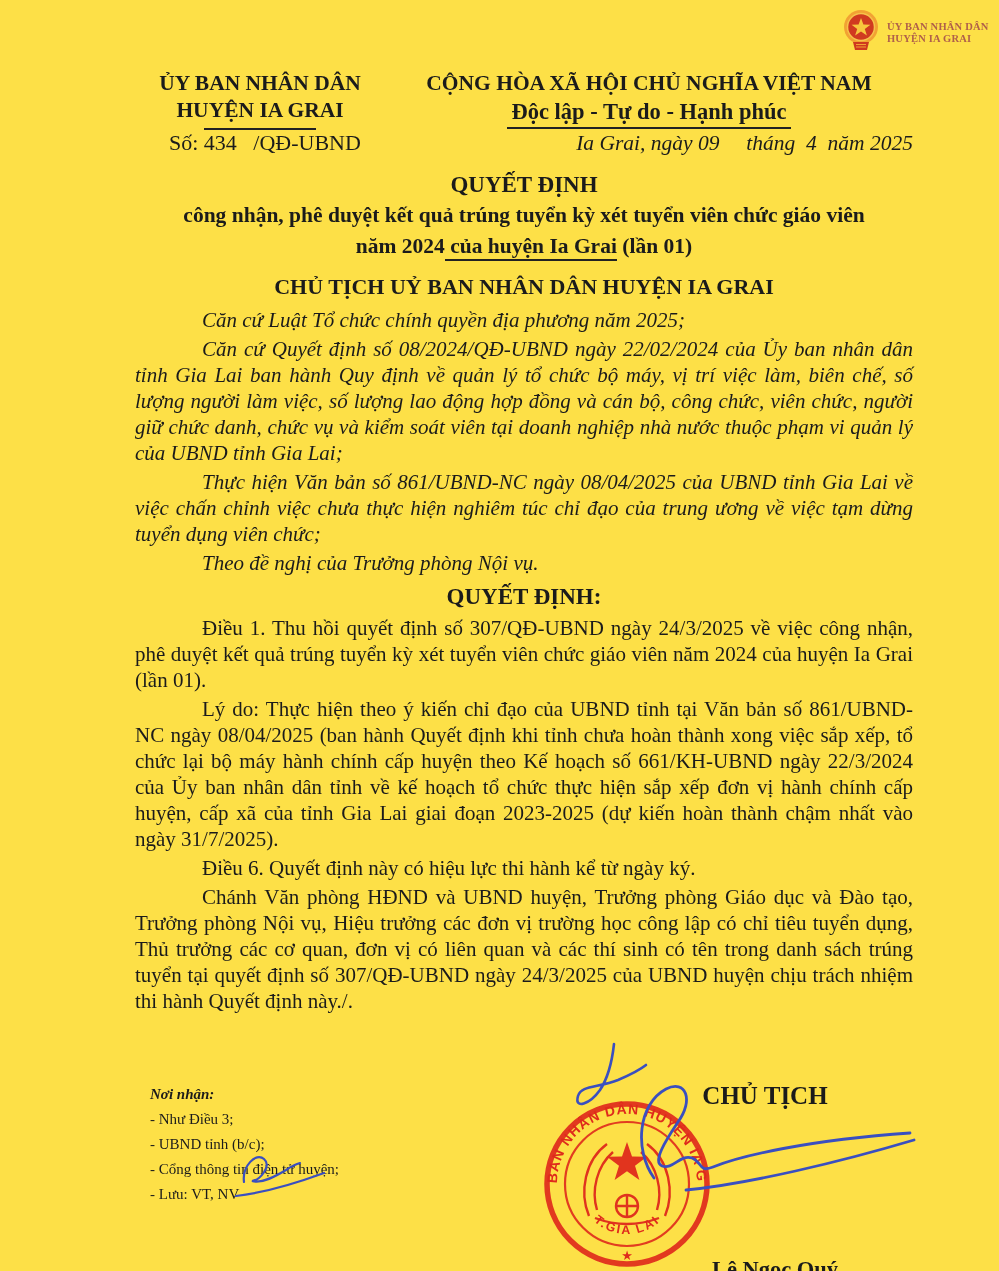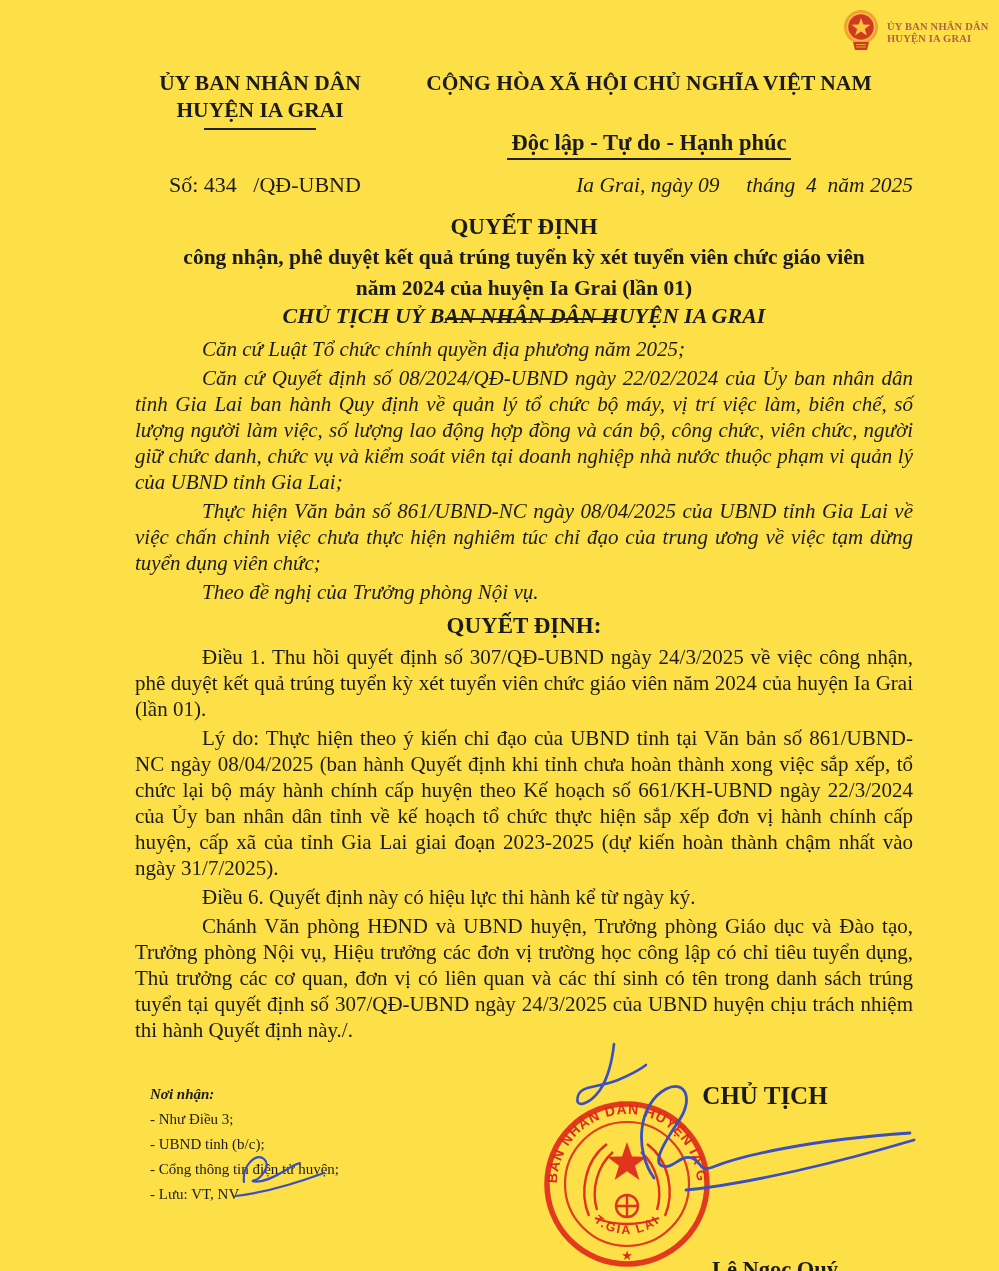--- a/index.html
+++ b/index.html
@@ -13,33 +13,33 @@
   
   .badge { position:absolute; top:8px; right:8px; width:150px; display:flex; align-items:center; gap:6px; }
   .badge-text { color:#b0604a; font-weight:bold; font-size:10.5px; line-height:12.5px; letter-spacing:.2px; }
 
   
   .header-row { display:flex; }
   .hdr-left { width:250px; text-align:center; font-weight:bold; font-size:21.5px; line-height:27px; }
   .hdr-left .rule { width:112px; height:0; border-bottom:2px solid #222; margin:4px auto 0; }
   .hdr-right { flex:1; text-align:center; font-weight:bold; }
   .hdr-right .l1 { font-size:21.5px; line-height:27px; }
-  .hdr-right .l2 { display:inline-block; font-size:22.5px; line-height:29px; border-bottom:2px solid #222; padding:0 4px 1px;margin-top:31px; }
+  .hdr-right .l2 { display:inline-block; font-size:22.5px; line-height:29px; border-bottom:2px solid #222; padding:0 4px 1px; }
 
-  .meta-row { display:flex; margin-top:12px; align-items:baseline; }
+  .meta-row { display:flex; margin-top:0; align-items:baseline; }
   .doc-number { width:250px; padding-left:34px; font-size:22px; white-space:pre; box-sizing:border-box; }
   .place-date { flex:1; text-align:right; padding-left:66px; font-style:italic; font-size:21.5px; white-space:pre; }
 
   
   .title-block { margin-top:14px; text-align:center; font-weight:bold; }
   .title-block .main { font-size:23px; line-height:30px; }
   .title-block .sub { font-size:21.5px; line-height:30.5px; }
-  .uline { border-bottom:2px solid #222; padding-bottom:18px; }
+  .uline { border-bottom:2px solid #222; padding-bottom:1px; }
 
-  .authority { text-align:center; font-weight:bold; font-size:22px;font-style:italic; }
+  .authority { margin-top:13px; text-align:center; font-weight:bold; font-size:22px; }
 
   .preamble { margin-top:7px; }
   .preamble p { margin:3px 0; font-style:italic; font-size:21px; line-height:26px; text-align:justify; text-indent:67px; }
 
   .decision-heading { margin:8px 0 5px; text-align:center; font-weight:bold; font-size:23px; }
 
   .articles p { margin:3px 0; font-size:21px; line-height:26px; text-align:justify; text-indent:67px; }
   .lead { font-weight:normal; }
 
   

